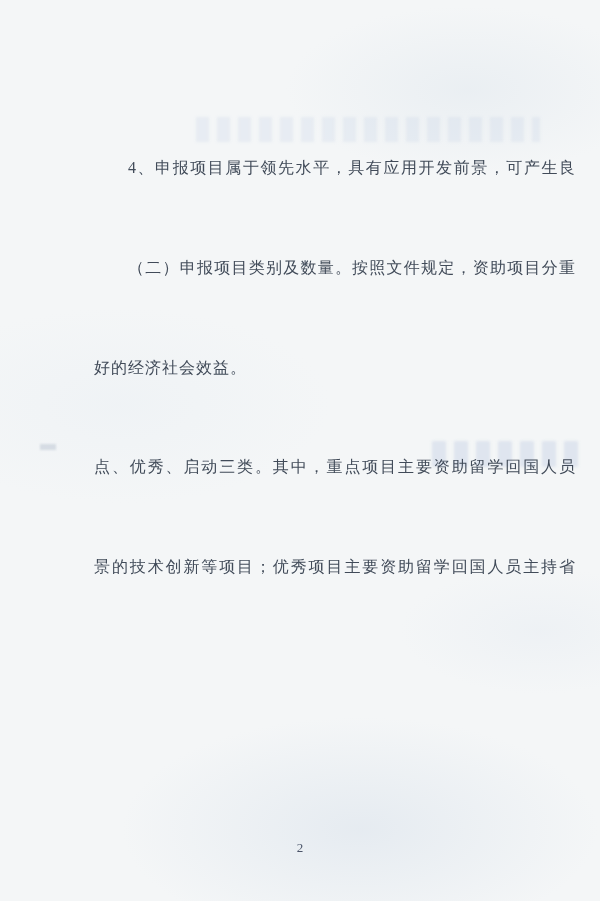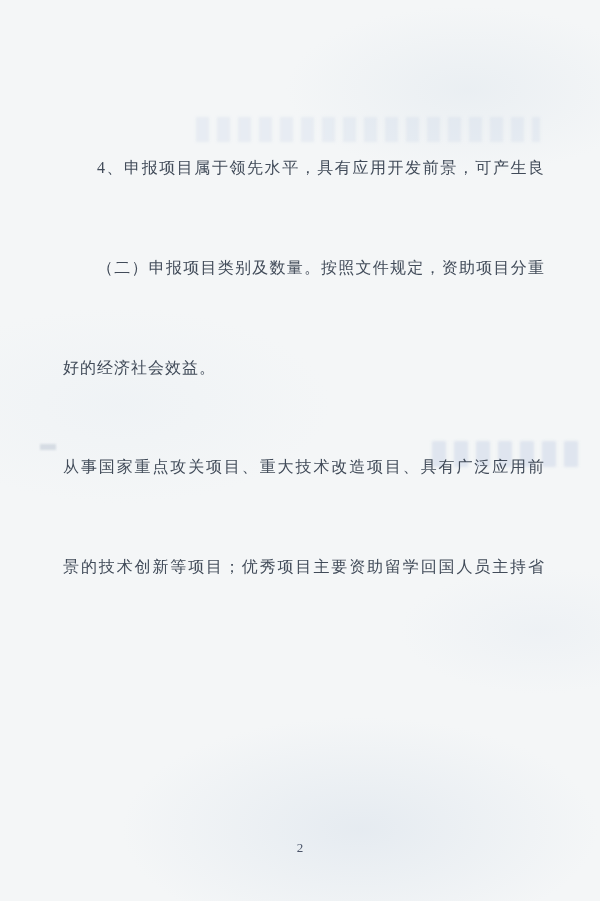--- a/index.html
+++ b/index.html
@@ -25,21 +25,21 @@
     position: absolute;
     left: 63px;
     top: 85px;
     width: 482px;
     color: #414b59;
     font-size: 16px;
     line-height: 33.2px;
     letter-spacing: 1px;
     white-space: pre-wrap;
   }
-  .line { width: 482px; }
+  .line { width: 482px; margin-left: 31px; }
   .line.jst {
     text-align: justify;
     text-align-last: justify;
   }
   .line.ind { padding-left: 34px; width: 448px; }
   .page-number {
     position: absolute;
     left: 0;
     top: 840px;
     width: 600px;
@@ -80,21 +80,21 @@
 <div class="sheet">
 
   <div class="ghost ghost-a"></div>
   <div class="ghost ghost-b"></div>
   <div class="ghost ghost-c"></div>
 
   <div class="textblock">
     <div class="line ind jst">4、申报项目属于领先水平，具有应用开发前景，可产生良</div>
     <div class="line ind jst">（二）申报项目类别及数量。按照文件规定，资助项目分重</div>
     <div class="line">好的经济社会效益。</div>
-    <div class="line jst">从事国家重点攻关项目、重大技术改造项目、具有广泛应用前</div>
+    <div class="line jst">点、优秀、启动三类。其中，重点项目主要资助留学回国人员</div>
     <div class="line jst">景的技术创新等项目；优秀项目主要资助留学回国人员主持省</div>
     
     
     
     
     
     
     
     
     

